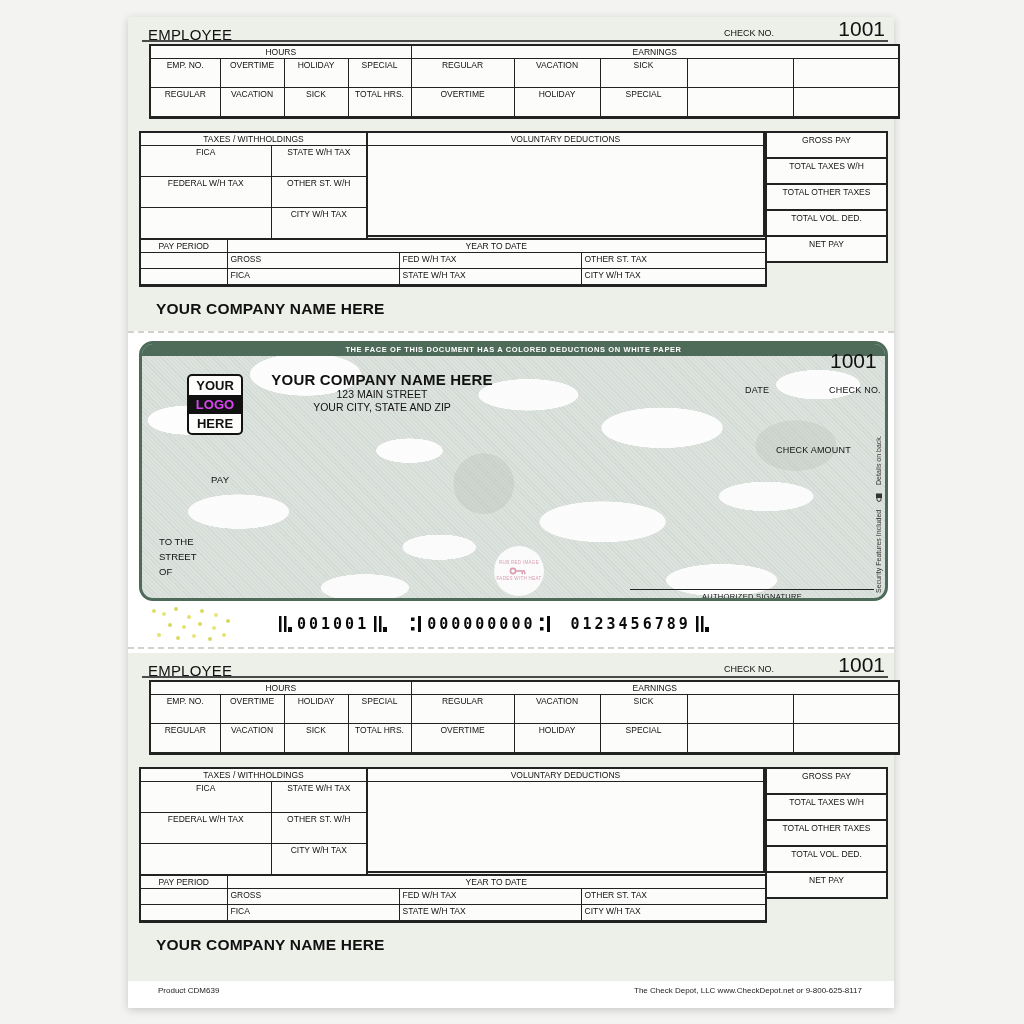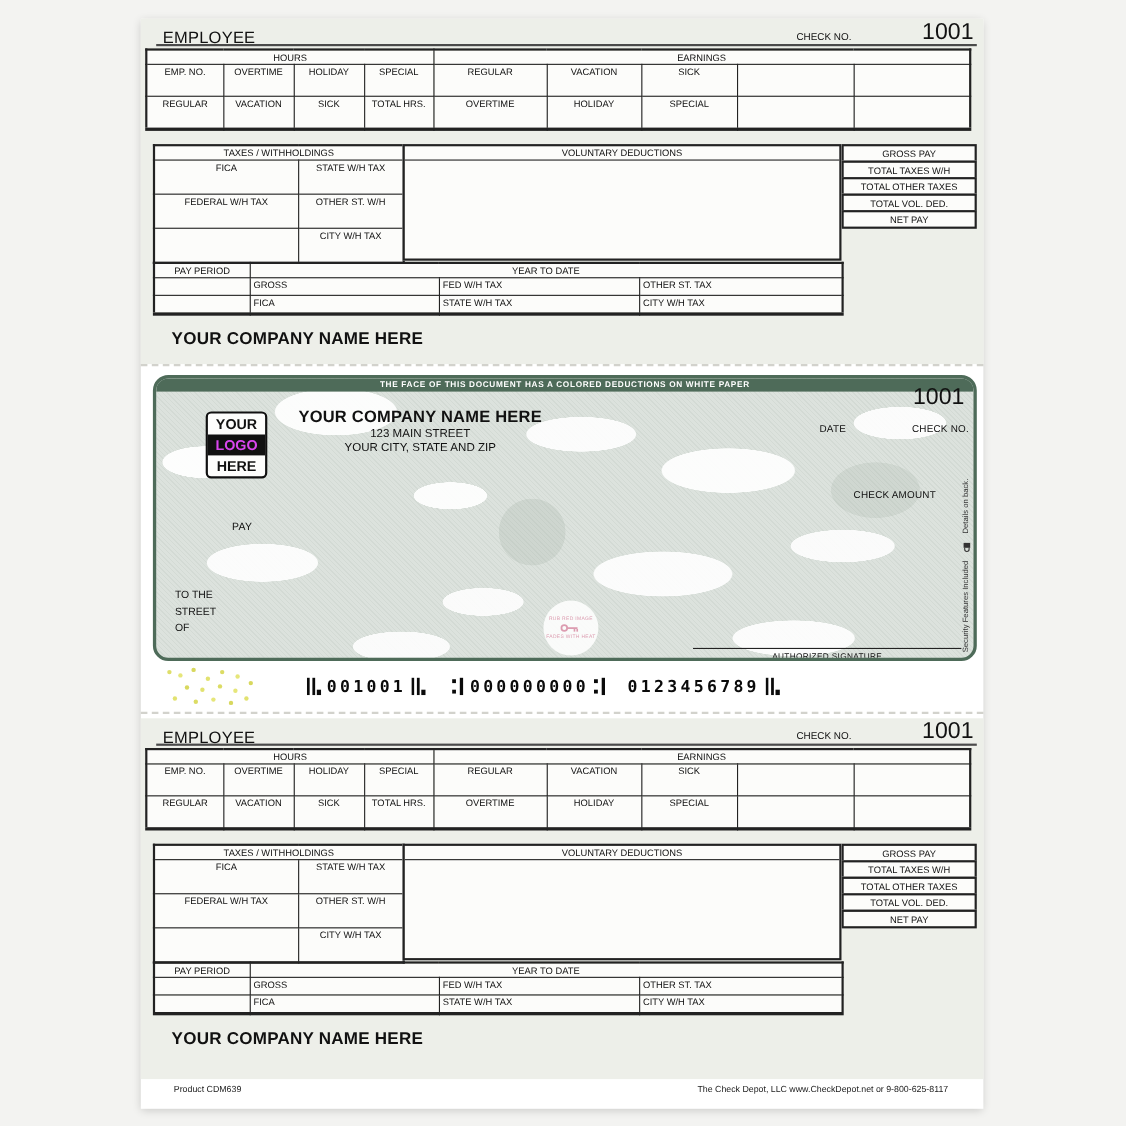--- a/index.html
+++ b/index.html
@@ -14,28 +14,28 @@
   
   .employee-lbl{position:absolute;left:20px;top:9px;font-size:15px;letter-spacing:.2px;}
   .checkno-lbl{position:absolute;left:596px;top:11px;font-size:9px;}
   .stub-num{position:absolute;right:9px;top:0px;font-size:21px;}
   .head-rule{position:absolute;left:14px;top:23px;width:746px;height:2px;background:#4a4a4a;}
 
   
   table{border-collapse:collapse;table-layout:fixed;position:absolute;}
   td{border:1px solid #222;font-size:8.5px;text-align:center;vertical-align:top;padding:1px 0 0 0;background:#fcfcfa;overflow:hidden;white-space:nowrap;}
   tr.hdr td{height:11px;}
-  .grid{left:4px;top:27px;width:749px;border:2px solid #222;border-bottom-width:3px;padding-left:12px;}
+  .grid{left:21px;top:27px;width:749px;border:2px solid #222;border-bottom-width:3px;padding-left:12px;}
   .grid tr.r td{height:27px;}
   .taxes{left:11px;top:114px;width:227px;border:2px solid #222;border-bottom-width:2px;}
   .taxes tr.r td{height:29px;}
   .vol{position:absolute;left:238px;top:114px;width:399px;height:106px;border:2px solid #222;background:#fcfcfa;box-sizing:border-box;}
   .vol-hdr{height:11px;border-bottom:1px solid #222;text-align:center;font-size:8.5px;padding-top:1px;}
   .sumcol{position:absolute;left:637px;top:114px;width:123px;}
-  .sumbox{box-sizing:border-box;height:17px;border:2px solid #222;background:#fcfcfa;text-align:center;font-size:8.5px;padding-top:2px;}
+  .sumbox{box-sizing:border-box;height:28px;border:2px solid #222;background:#fcfcfa;text-align:center;font-size:8.5px;padding-top:2px;}
   .sumbox + .sumbox{margin-top:-2px;}
   .ytd{left:11px;top:221px;width:626px;border:2px solid #222;border-bottom-width:3px;}
   .ytd tr.r td{height:14px;}
   .ytd td.l{text-align:left;padding-left:3px;}
   .company{position:absolute;left:28px;top:283px;font-size:15.5px;font-weight:bold;letter-spacing:.2px;}
 
   
   .check{position:absolute;left:11px;top:324px;width:749px;height:260px;box-sizing:border-box;border:3px solid #4e6b59;border-radius:14px;overflow:hidden;
     background-color:#dce2dd;
     background-image:

